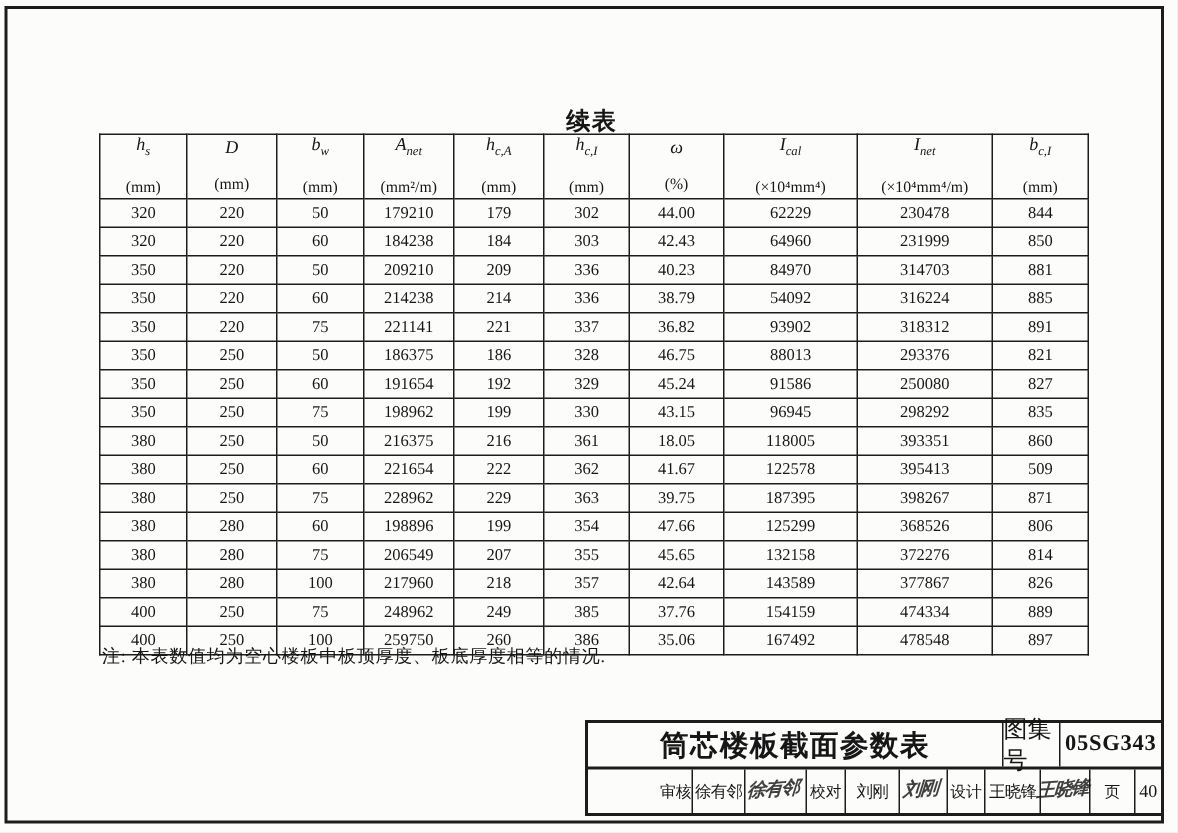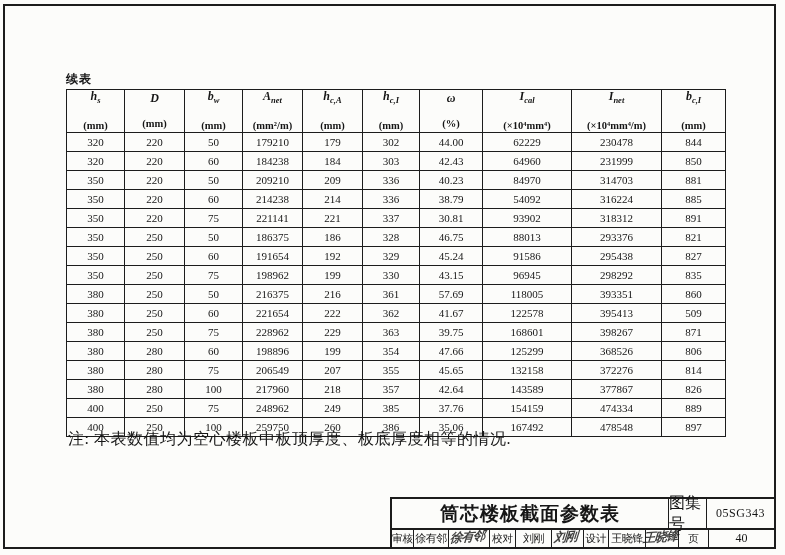--- a/index.html
+++ b/index.html
@@ -6,58 +6,58 @@
   .sheet{
     position:relative;width:785px;height:555px;background:#fcfcfa;
     overflow:hidden;color:#161616;
     font-family:"Liberation Serif","DejaVu Serif",serif;
   }
   .frame{
     position:absolute;left:3px;top:4px;width:773px;height:545px;
     border:2.5px solid #1c1c1c;box-sizing:border-box;
   }
   .cont-label{
-    position:absolute;left:66px;top:71px;width:657px;text-align:left;
-    font-size:12px;font-weight:700;letter-spacing:1px;
+    position:absolute;left:66px;top:71px;width:657px;text-align:center;
+    font-size:16px;font-weight:700;letter-spacing:1px;
   }
   table.param{
     position:absolute;left:66px;top:89px;width:659px;
     border-collapse:collapse;table-layout:fixed;
     border:1.5px solid #1c1c1c;
   }
   table.param th,table.param td{
     border:1px solid #1c1c1c;text-align:center;vertical-align:middle;
     padding:0;overflow:hidden;
   }
-  table.param thead th{height:37px;font-weight:bold;}
+  table.param thead th{height:37px;font-weight:normal;}
   .sym{font-style:italic;font-size:12px;line-height:13px;}
   .sym sub{font-size:8.5px;}
   .unit{font-style:normal;font-size:10.5px;line-height:12px;margin-top:13px;}
   table.param tbody td{height:18px;font-size:11px;line-height:18px;}
   .note{
-    position:absolute;left:68px;top:429px;font-size:16px;letter-spacing:.5px;font-family:Liberation Serif, serif;
+    position:absolute;left:68px;top:429px;font-size:12px;letter-spacing:.5px;font-family:Liberation Serif, serif;
   }
   .title-block{
-    position:absolute;left:390px;top:497px;width:386px;height:52px;
+    position:absolute;left:390px;top:480px;width:386px;height:64px;
     border:2px solid #1c1c1c;box-sizing:border-box;background:#fcfcfa;
     display:flex;flex-direction:column;
   }
   .tb-row1{height:29px;border-bottom:2px solid #1c1c1c;display:flex;}
-  .tb-row2{flex:1;display:flex;}
+  .tb-row2{flex:1;display:flex;padding-left:48px;}
   .tbc{
     border-right:1px solid #1c1c1c;box-sizing:border-box;
     display:flex;align-items:center;justify-content:center;height:100%;
   }
   .tbc.last{border-right:none;}
   .tb-title{
     width:277px;font-family:"DejaVu Sans","Liberation Sans",sans-serif;
     font-weight:700;font-size:19px;letter-spacing:1px;
   }
   .tb-atlas-label{width:38px;font-size:16px;}
-  .tb-atlas-no{flex:1;font-size:12px;font-weight:400;letter-spacing:.5px;}
+  .tb-atlas-no{flex:1;font-size:15px;font-weight:700;letter-spacing:.5px;}
   .tb-label{font-size:10.5px;}
   .tb-name{font-size:11px;letter-spacing:-.5px;}
   .tb-sigcell{overflow:visible;position:relative;}
   .sig{
     display:inline-block;font-size:12.5px;font-weight:600;font-style:italic;
     white-space:nowrap;transform:rotate(-4deg) skewX(-8deg);
     opacity:.82;letter-spacing:-1px;position:relative;left:-2px;top:-1px;
   }
   .tb-page-label{width:30px;font-size:10.5px;}
   .tb-page-no{flex:1;font-size:12px;}
@@ -177,21 +177,21 @@
           <td>316224</td>
           <td>885</td>
         </tr>
         <tr>
           <td>350</td>
           <td>220</td>
           <td>75</td>
           <td>221141</td>
           <td>221</td>
           <td>337</td>
-          <td>30.81</td>
+          <td>36.82</td>
           <td>93902</td>
           <td>318312</td>
           <td>891</td>
         </tr>
         <tr>
           <td>350</td>
           <td>250</td>
           <td>50</td>
           <td>186375</td>
           <td>186</td>
@@ -203,21 +203,21 @@
         </tr>
         <tr>
           <td>350</td>
           <td>250</td>
           <td>60</td>
           <td>191654</td>
           <td>192</td>
           <td>329</td>
           <td>45.24</td>
           <td>91586</td>
-          <td>295438</td>
+          <td>250080</td>
           <td>827</td>
         </tr>
         <tr>
           <td>350</td>
           <td>250</td>
           <td>75</td>
           <td>198962</td>
           <td>199</td>
           <td>330</td>
           <td>43.15</td>
@@ -225,21 +225,21 @@
           <td>298292</td>
           <td>835</td>
         </tr>
         <tr>
           <td>380</td>
           <td>250</td>
           <td>50</td>
           <td>216375</td>
           <td>216</td>
           <td>361</td>
-          <td>57.69</td>
+          <td>18.05</td>
           <td>118005</td>
           <td>393351</td>
           <td>860</td>
         </tr>
         <tr>
           <td>380</td>
           <td>250</td>
           <td>60</td>
           <td>221654</td>
           <td>222</td>
@@ -250,21 +250,21 @@
           <td>509</td>
         </tr>
         <tr>
           <td>380</td>
           <td>250</td>
           <td>75</td>
           <td>228962</td>
           <td>229</td>
           <td>363</td>
           <td>39.75</td>
-          <td>168601</td>
+          <td>187395</td>
           <td>398267</td>
           <td>871</td>
         </tr>
         <tr>
           <td>380</td>
           <td>280</td>
           <td>60</td>
           <td>198896</td>
           <td>199</td>
           <td>354</td>

